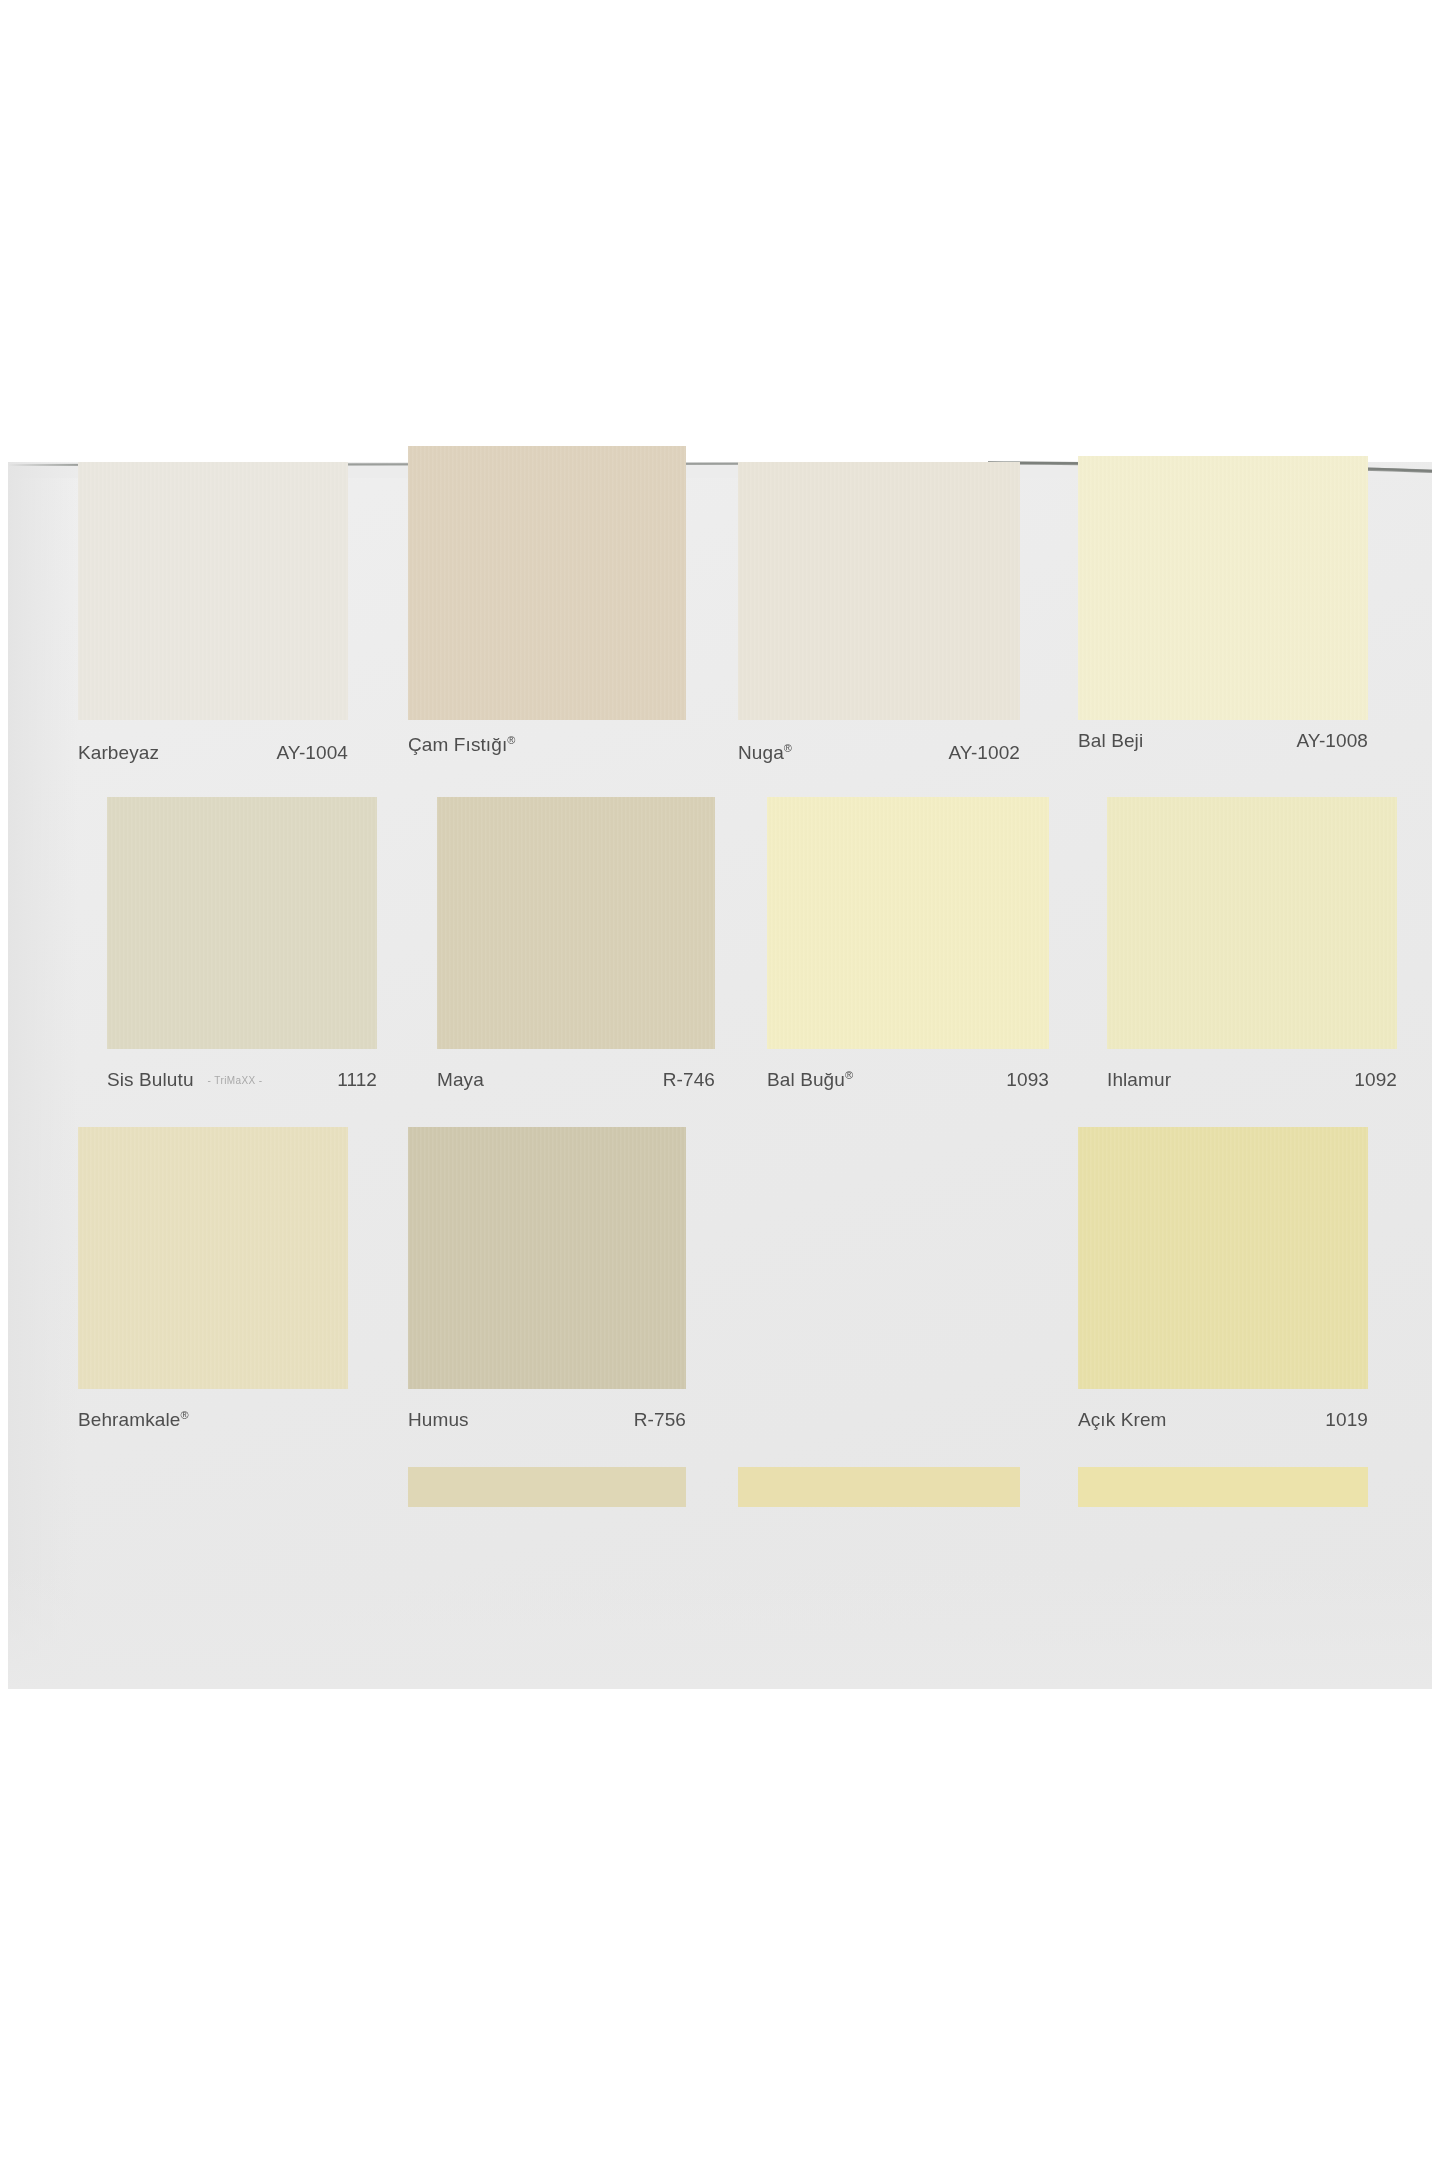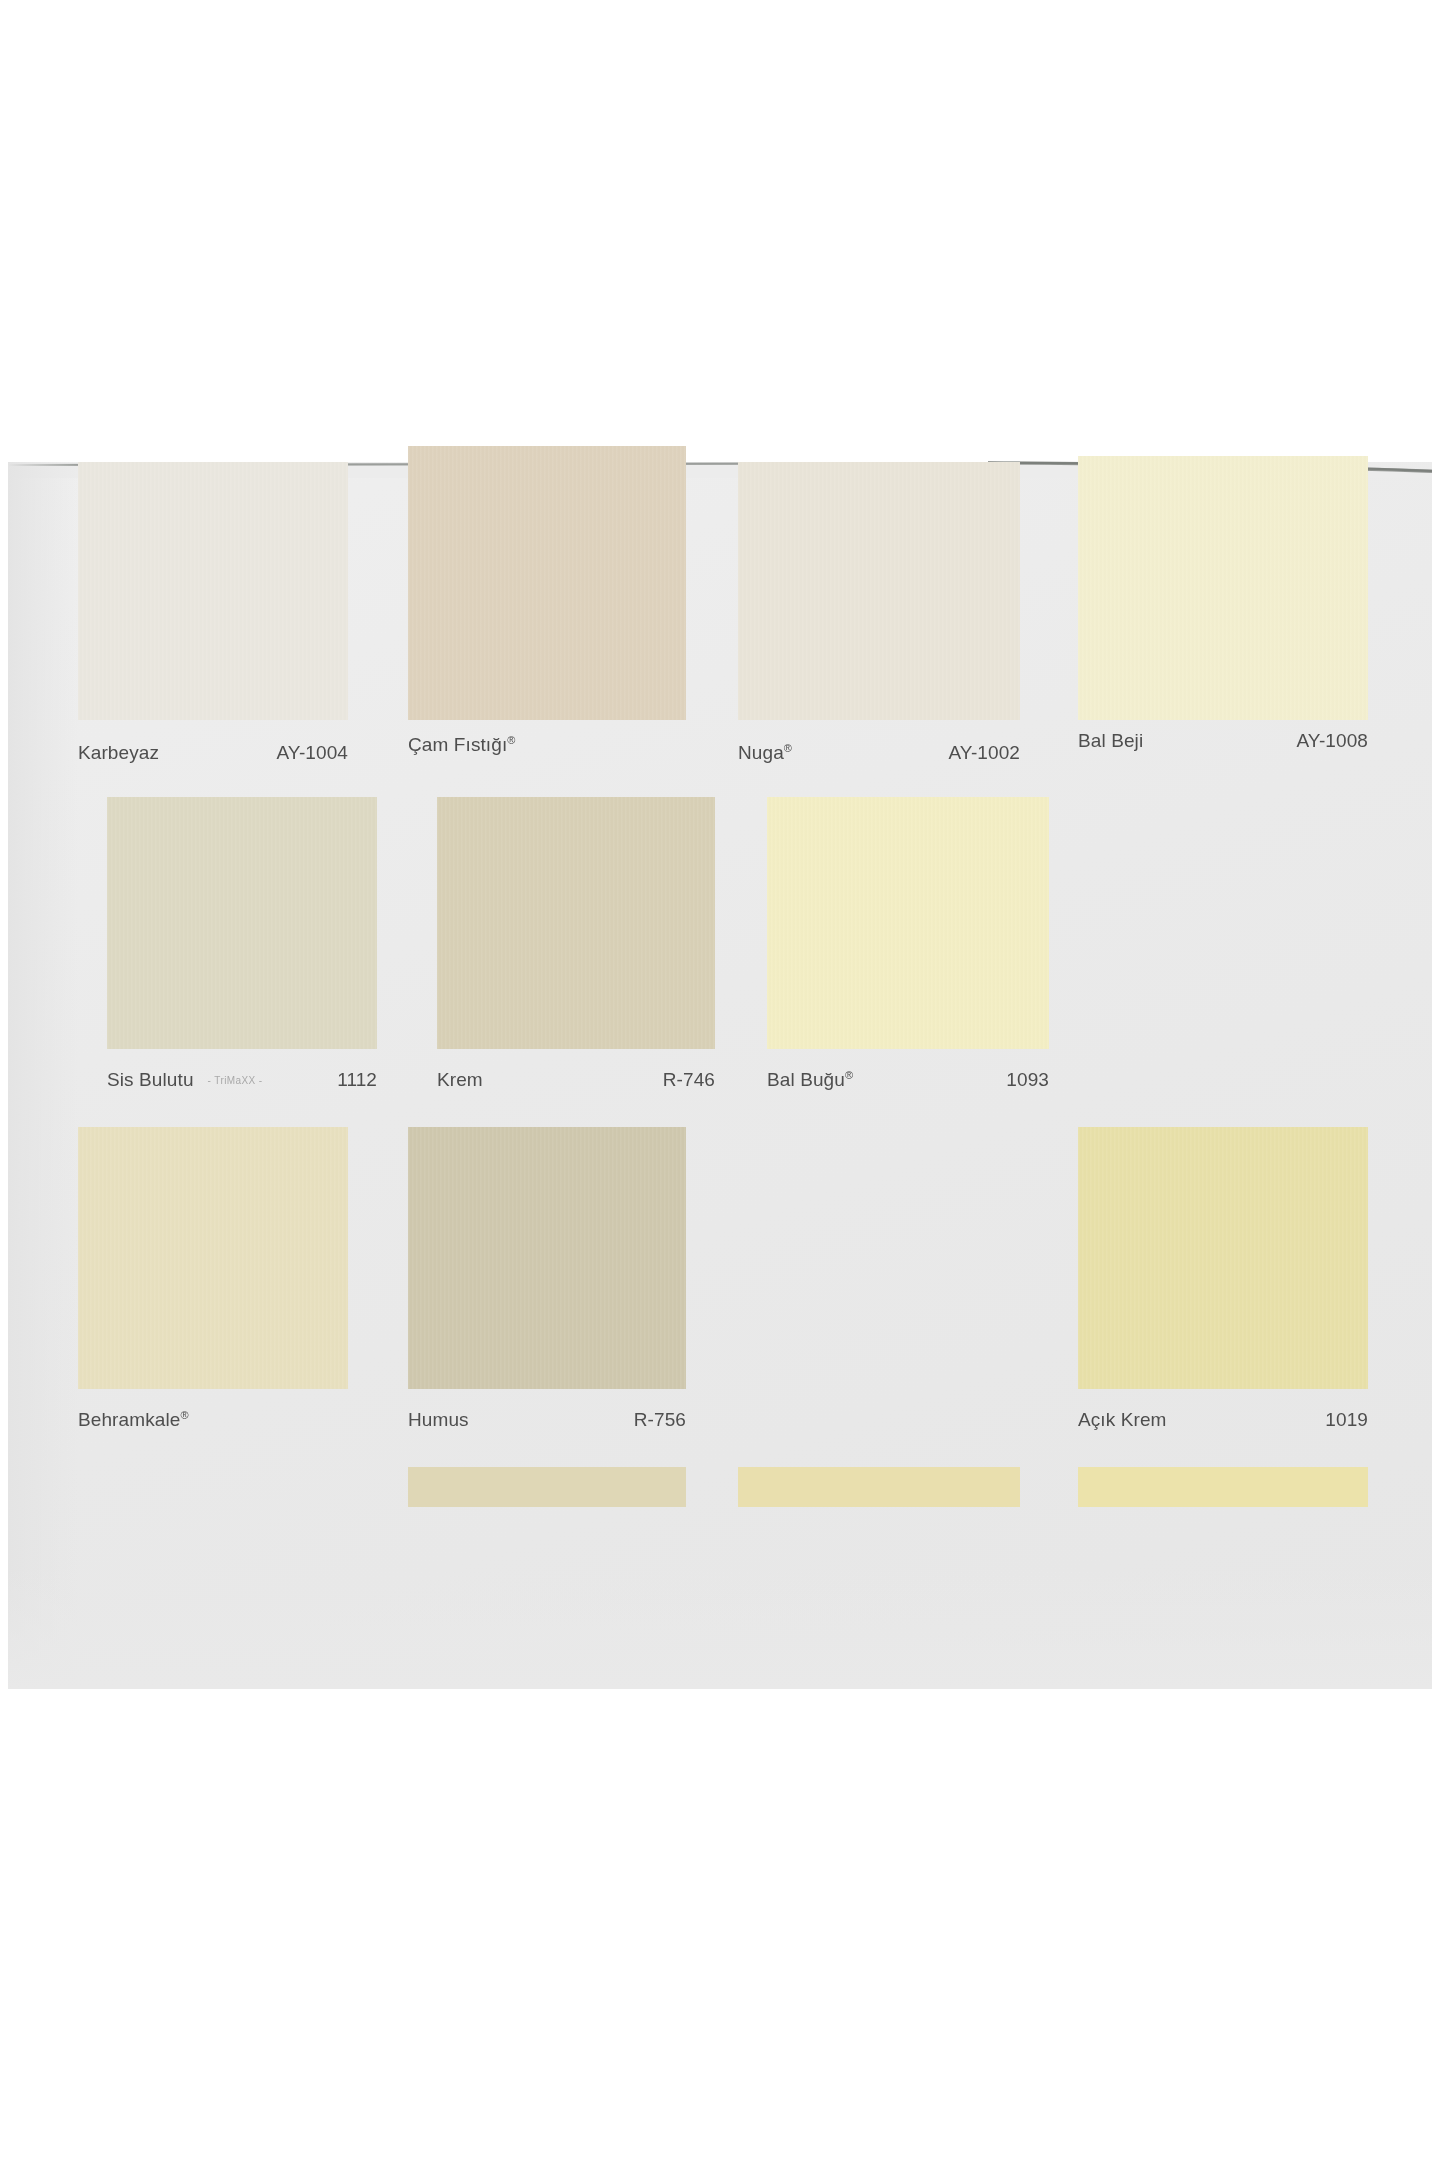--- a/index.html
+++ b/index.html
@@ -229,33 +229,40 @@
         <div class="swatch-label label-with-stamp">
           <span class="swatch-name">Sis Bulutu</span>
           <span class="brand-stamp">- TriMaXX -</span>
           <span class="swatch-code">1112</span>
         </div>
       </div>
 
       <div class="swatch-cell col-1">
         <div class="swatch-chip" style="background-color: rgb(216, 208, 182);"></div>
         <div class="swatch-label">
-          <span class="swatch-name">Krem</span>
+          <span class="swatch-name">Maya</span>
           <span class="swatch-code">R-746</span>
         </div>
       </div>
 
       <div class="swatch-cell col-2">
         <div class="swatch-chip" style="background-color: rgb(243, 238, 196);"></div>
         <div class="swatch-label">
           <span class="swatch-name"><span>Bal Buğu</span><span class="sup-mark">®</span></span>
           <span class="swatch-code">1093</span>
         </div>
       </div>
 
+      <div class="swatch-cell col-3">
+        <div class="swatch-chip" style="background-color: rgb(238, 234, 194);"></div>
+        <div class="swatch-label">
+          <span class="swatch-name">Ihlamur</span>
+          <span class="swatch-code">1092</span>
+        </div>
+      </div>
     </div>
 
     <div class="swatch-row" id="row-2">
 
       <div class="swatch-cell col-0">
         <div class="swatch-chip" style="background-color: rgb(232, 224, 191);"></div>
         <div class="swatch-label">
           <span class="swatch-name"><span>Behramkale</span><span class="sup-mark">®</span></span>
           <span class="swatch-code" style="visibility: hidden;"></span>
         </div>

